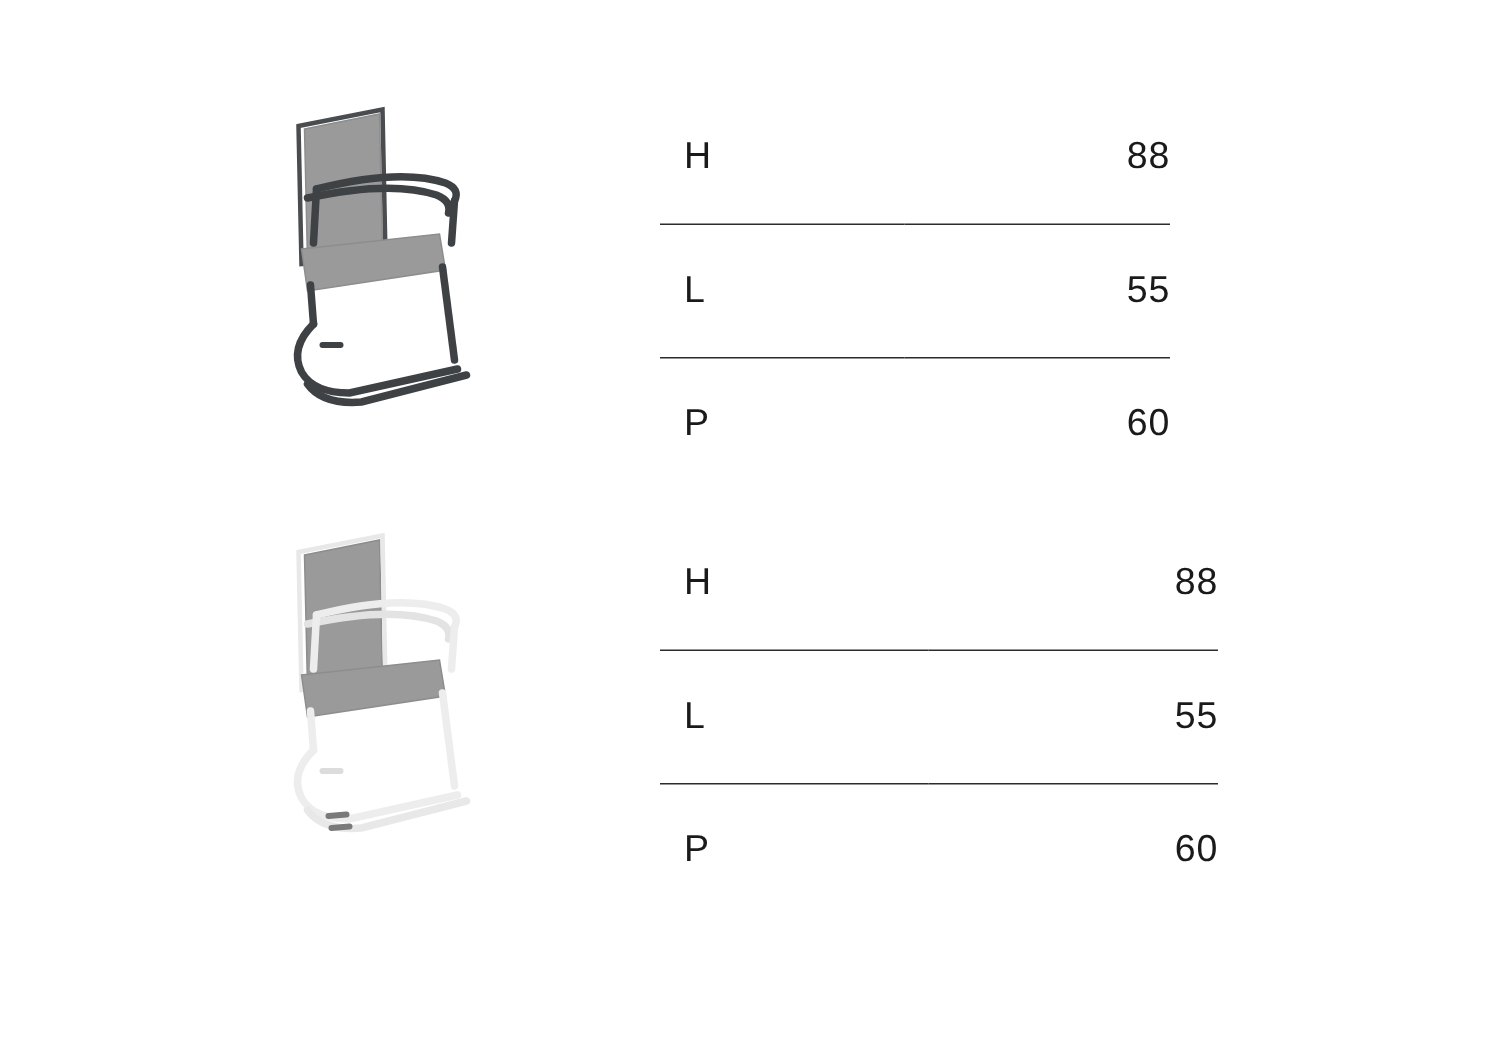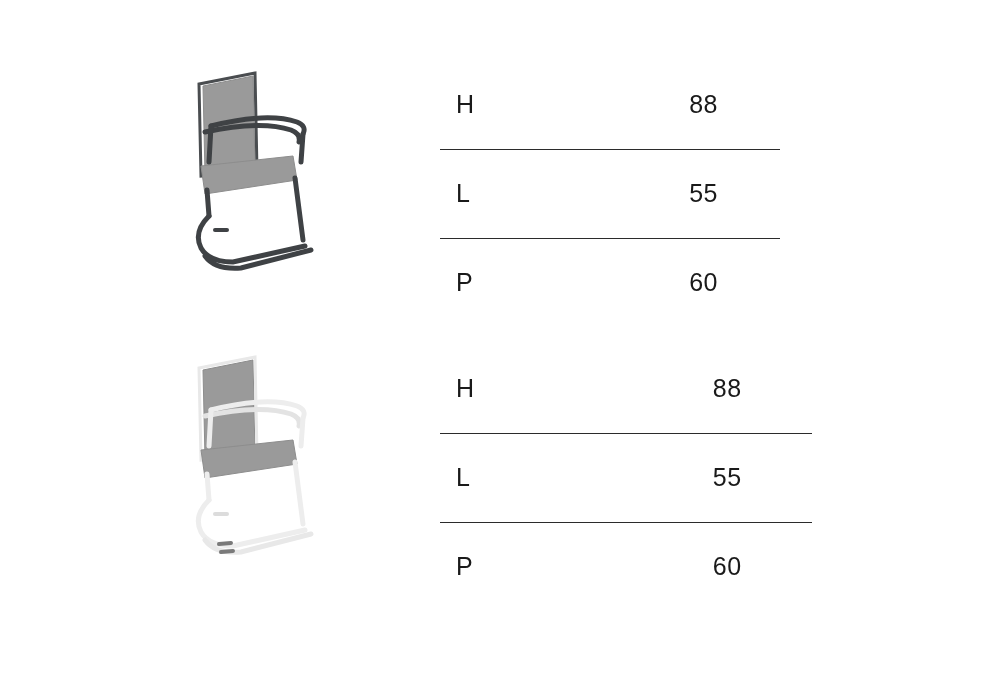--- a/index.html
+++ b/index.html
@@ -64,21 +64,21 @@
   .spec-table tr + tr td {
     border-top: 1px solid #2b2b2b;
   }
   .spec-label {
     width: 48%;
     text-align: left;
     padding-left: 16px !important;
   }
   .spec-value {
     width: 52%;
-    text-align: center;
+    text-align: right;
     padding-left: 24px !important;
   }
 </style>
 </head>
 <body>
 
 <div class="page">
 
   <div class="product-block" id="block-0">
 

